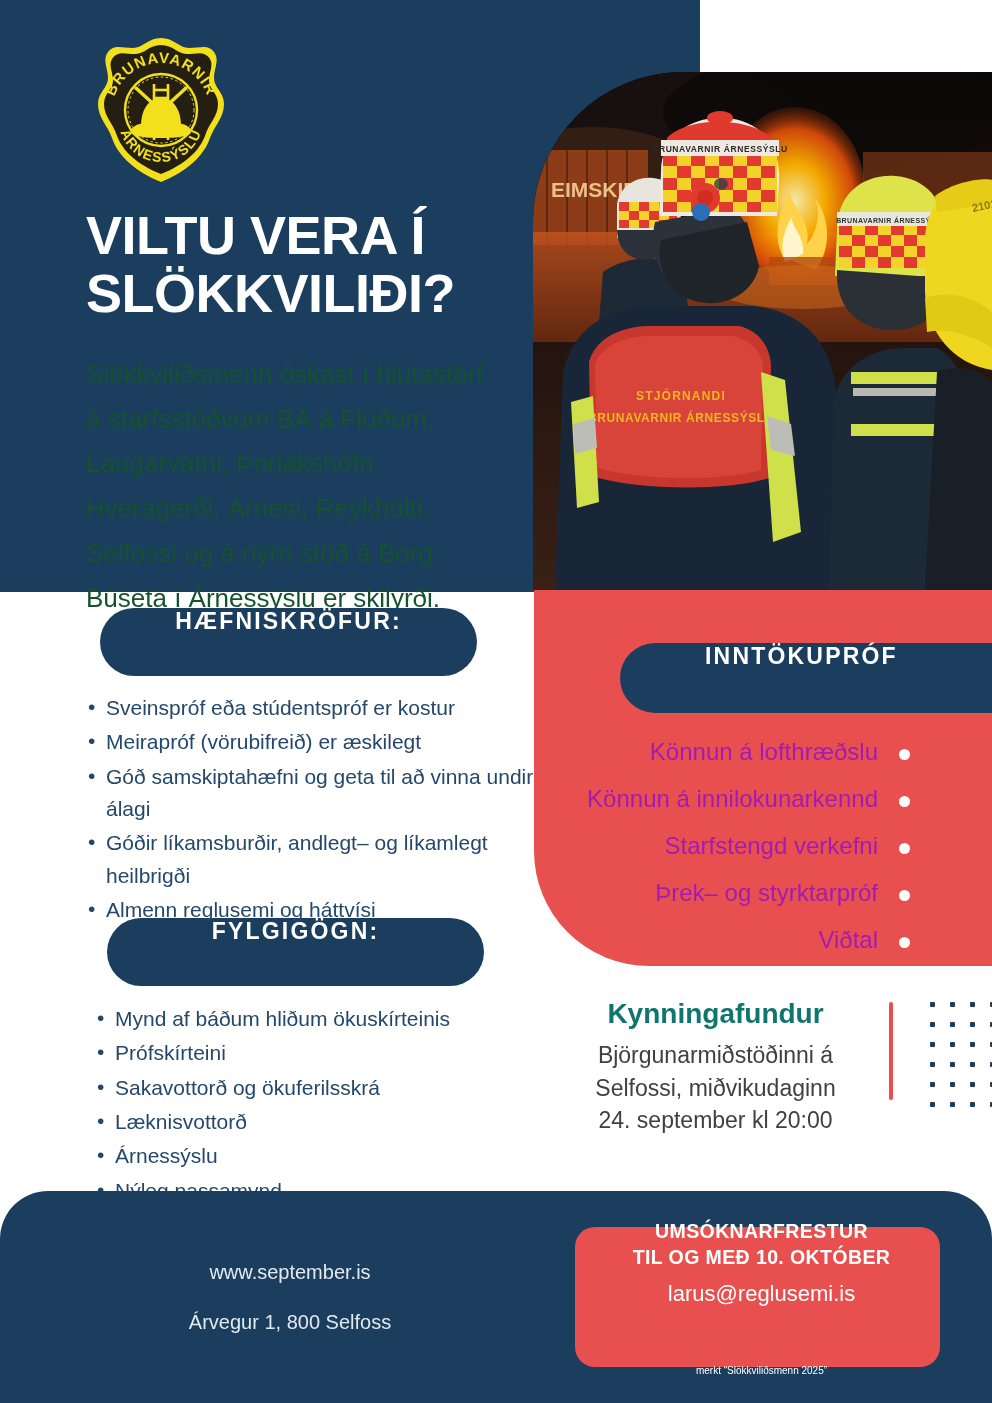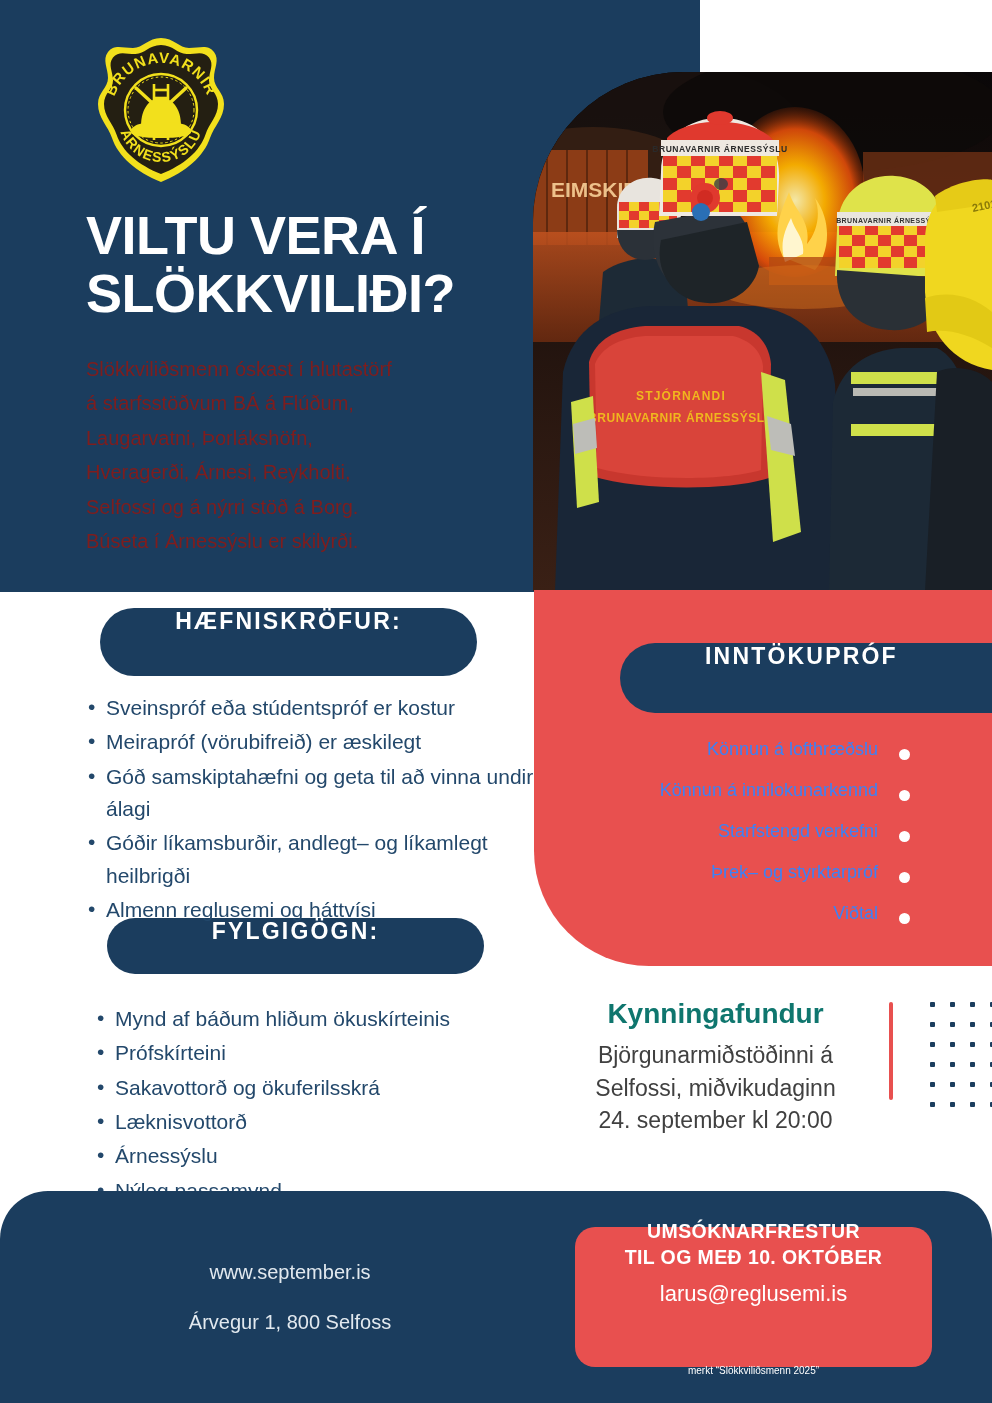--- a/index.html
+++ b/index.html
@@ -26,21 +26,21 @@
   
   .headline{
     position:absolute;left:86px;top:207px;width:440px;
     color:#ffffff;font-weight:bold;font-size:54px;line-height:1.07;
     letter-spacing:-0.5px;
   }
   .headline .l2{display:block;}
 
   .lede{
     position:absolute;left:86px;top:352px;width:430px;
-    color:#7f1d1d;font-size:20px;line-height:1.72;
+    color:#14532d;font-size:26px;line-height:1.72;
   }
 
   
   .photo{
     position:absolute;left:533px;top:72px;width:459px;height:519px;
     border-top-left-radius:150px;
     overflow:hidden;
     background:#120a07;
   }
   .photo svg{display:block;width:459px;height:519px;}
@@ -53,21 +53,21 @@
   }
 
   
   .pill{
     position:absolute;background:#1b3d5e;color:#fff;
     border-radius:60px;
     display:flex;align-items:flex-start;justify-content:center;
     font-weight:bold;letter-spacing:2.2px;
   }
   .pill-haefni{left:100px;top:608px;width:377px;height:68px;font-size:23px;}
-  .pill-fylgi{left:107px;top:918px;width:377px;height:56px;font-size:23px;}
+  .pill-fylgi{left:107px;top:918px;width:377px;height:68px;font-size:23px;}
   .pill-inntoku{
     left:620px;top:643px;width:420px;height:70px;font-size:23px;
     border-top-right-radius:0;border-bottom-right-radius:0;
     justify-content:flex-start;padding-left:85px;box-sizing:border-box;
   }
 
   
   .bullets{
     position:absolute;color:#23486b;font-size:21px;line-height:1.54;
     list-style:none;margin:0;padding:0;
@@ -76,21 +76,21 @@
   .bullets li::before{
     content:"\2022";position:absolute;left:0;top:-1px;color:#23486b;font-size:21px;
   }
   .bullets-haefni{left:88px;top:692px;width:450px;}
   .bullets-fylgi{left:97px;top:1003px;width:440px;}
 
   
   .exam-list{
     position:absolute;left:560px;top:740px;width:360px;
     margin:0;padding:0;list-style:none;
-    text-align:right;color:#3b82f6;font-size:18px;line-height:1.0;
+    text-align:right;color:#a21caf;font-size:24px;line-height:1.0;
   }
   .exam-list li{
     position:relative;padding-right:42px;margin-bottom:23px;
   }
   .exam-list li::after{
     content:"";position:absolute;right:10px;top:9px;
     width:11px;height:11px;border-radius:50%;background:#ffffff;
   }
 
   
@@ -120,21 +120,21 @@
   .footer-left{
     position:absolute;left:110px;top:1262px;width:360px;text-align:center;
     color:#e2e9ef;font-size:20px;line-height:1;
   }
   .footer-left .addr{margin-top:30px;}
 
   .deadline{
     position:absolute;left:575px;top:1227px;width:357px;height:140px;
     background:#e8504f;border-radius:20px;
     color:#ffffff;text-align:center;
-    display:flex;flex-direction:column;align-items:center;justify-content:center;
+    display:flex;flex-direction:column;align-items:center;justify-content:center;padding-left:8px;
   }
   .deadline .d1{font-weight:bold;font-size:19.5px;letter-spacing:.4px;line-height:1.35;}
   .deadline .d2{font-weight:bold;font-size:19.5px;letter-spacing:.4px;line-height:1.35;margin-bottom:11px;}
   .deadline .mail{font-size:22px;margin-bottom:10px;}
   .deadline .note{font-size:10px;margin-top:48px;}
 </style>
 </head>
 <body>
 
 <div class="poster">

